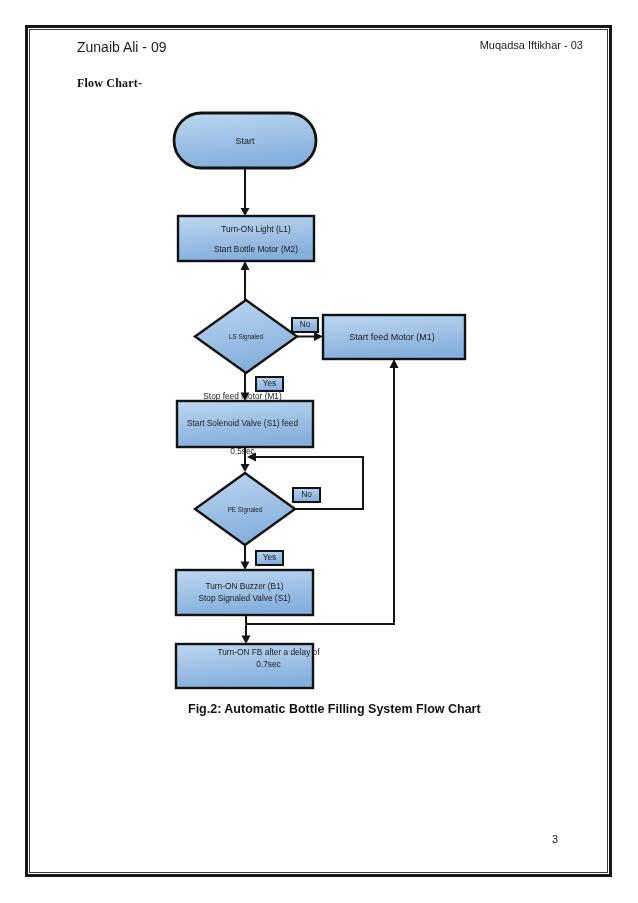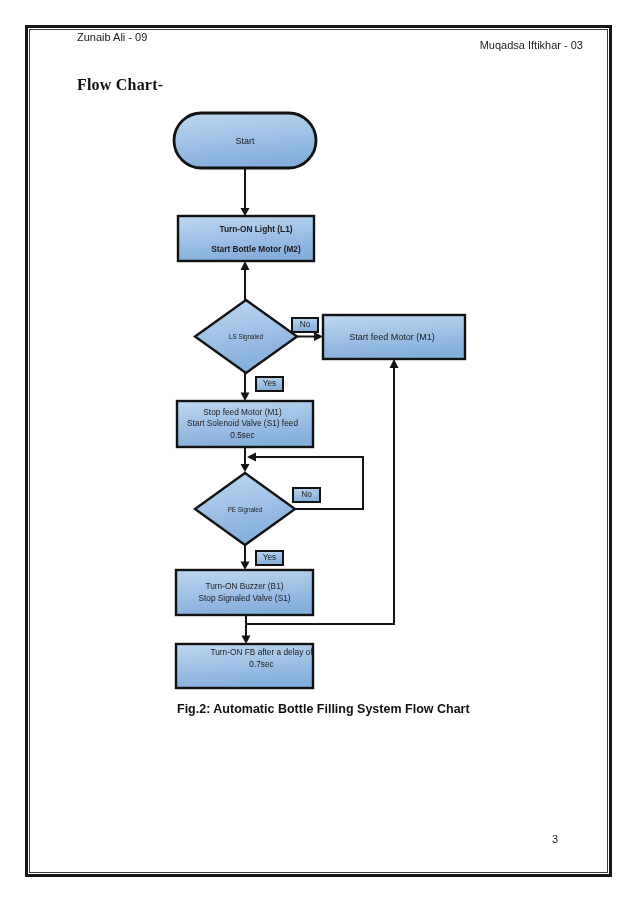--- a/index.html
+++ b/index.html
@@ -12,29 +12,29 @@
   }
   
   .page-frame{
     position:absolute;left:25px;top:25px;width:581px;height:846px;
     border:3px solid #161616;
   }
   .page-frame-inner{
     position:absolute;inset:1px;border:1px solid #3a3a3a;
   }
   
-  .header-left{position:absolute;left:77px;top:31px;font-size:11px;}
+  .header-left{position:absolute;left:77px;top:39px;font-size:14px;}
   .header-right{position:absolute;right:55px;top:39px;font-size:11px;}
   .section-title{
     position:absolute;left:77px;top:76px;
-    font-family:"Liberation Serif",serif;font-weight:bold;font-size:16px;
+    font-family:"Liberation Serif",serif;font-weight:bold;font-size:12px;
     letter-spacing:.2px;color:#111;
   }
   .figure-caption{
-    position:absolute;left:177px;top:702px;
+    position:absolute;left:188px;top:702px;
     font-weight:bold;font-size:12.5px;color:#111;white-space:nowrap;
   }
   .page-number{position:absolute;left:552px;top:833px;font-size:11px;}
   
   .fc-svg{position:absolute;left:0;top:0;width:638px;height:903px;}
   .edge{stroke:var(--connector,#141414);stroke-width:2;fill:none;}
   .arrow{fill:var(--connector,#141414);stroke:none;}
   .shape{fill:url(#blueGrad);stroke:var(--shape-border,#121212);stroke-width:2.4;}
   .shape-terminator{stroke-width:2.8;}
   .shape-tag{fill:url(#blueGrad);stroke:var(--shape-border,#121212);stroke-width:2;}
@@ -113,49 +113,49 @@
     <polygon class="shape" points="245,473 295,509 245,545 195,509"></polygon>
     <rect class="shape-tag" x="293" y="488" width="27" height="14"></rect>
     <rect class="shape-tag" x="256" y="551" width="27" height="14"></rect>
     <rect class="shape" x="176" y="570" width="137" height="45"></rect>
     <rect class="shape" x="176" y="644" width="137" height="44"></rect>
   </g>
 </svg>
 
 <div class="fc-text fs9 nowrap" style="left:174px;top:113px;width:142px;height:55px;">Start</div>
 
-<div class="fc-text fc-multi fs85 gap-wide nowrap" style="left:178px;top:216px;width:156px;height:45px;font-weight:bold;">
+<div class="fc-text fc-multi fs85 gap-wide nowrap" style="left:178px;top:216px;width:156px;height:45px;">
   <span>Turn-ON Light (L1)</span>
   <span>Start Bottle Motor (M2)</span>
 </div>
 
 <div class="fc-text fs65 nowrap" style="left:195px;top:300px;width:102px;height:73px;">LS Signaled</div>
 
 <div class="fc-text fs85 nowrap" style="left:292px;top:317px;width:26px;height:14px;">No</div>
 
 <div class="fc-text fs9 nowrap" style="left:323px;top:315px;width:138px;height:44px;">Start feed Motor (M1)</div>
 
 <div class="fc-text fs85 nowrap" style="left:256px;top:376px;width:27px;height:14px;">Yes</div>
 
-<div class="fc-text fc-multi fs85 lh-tight nowrap" style="left:177px;top:401px;width:131px;height:46px;">
+<div class="fc-text fc-multi fs85 lh-tight nowrap" style="left:177px;top:401px;width:131px;height:46px;gap:16px;">
   <span>Stop feed Motor (M1)</span>
   <span>Start Solenoid Valve (S1) feed</span>
   <span>0.5sec</span>
 </div>
 
 <div class="fc-text fs65 nowrap" style="left:195px;top:473px;width:100px;height:72px;">PE Signaled</div>
 
 <div class="fc-text fs85 nowrap" style="left:293px;top:487px;width:27px;height:14px;">No</div>
 
 <div class="fc-text fs85 nowrap" style="left:256px;top:550px;width:27px;height:14px;">Yes</div>
 
 <div class="fc-text fc-multi fs85 lh-tight nowrap" style="left:176px;top:570px;width:137px;height:45px;border-radius:14px;">
   <span>Turn-ON Buzzer (B1)</span>
   <span>Stop Signaled Valve (S1)</span>
 </div>
 
-<div class="fc-text fc-multi fs85 lh-tight nowrap" style="left:177px;top:644px;width:137px;height:29px;padding-left:16px;">
+<div class="fc-text fc-multi fs85 lh-tight nowrap" style="left:184px;top:644px;width:137px;height:29px;padding-left:16px;">
   <span>Turn-ON FB after a delay of</span>
   <span>0.7sec</span>
 </div>
 
 <div class="figure-caption">Fig.2: Automatic Bottle Filling System Flow Chart</div>
 <div class="page-number">3</div>
 
 </body></html>

